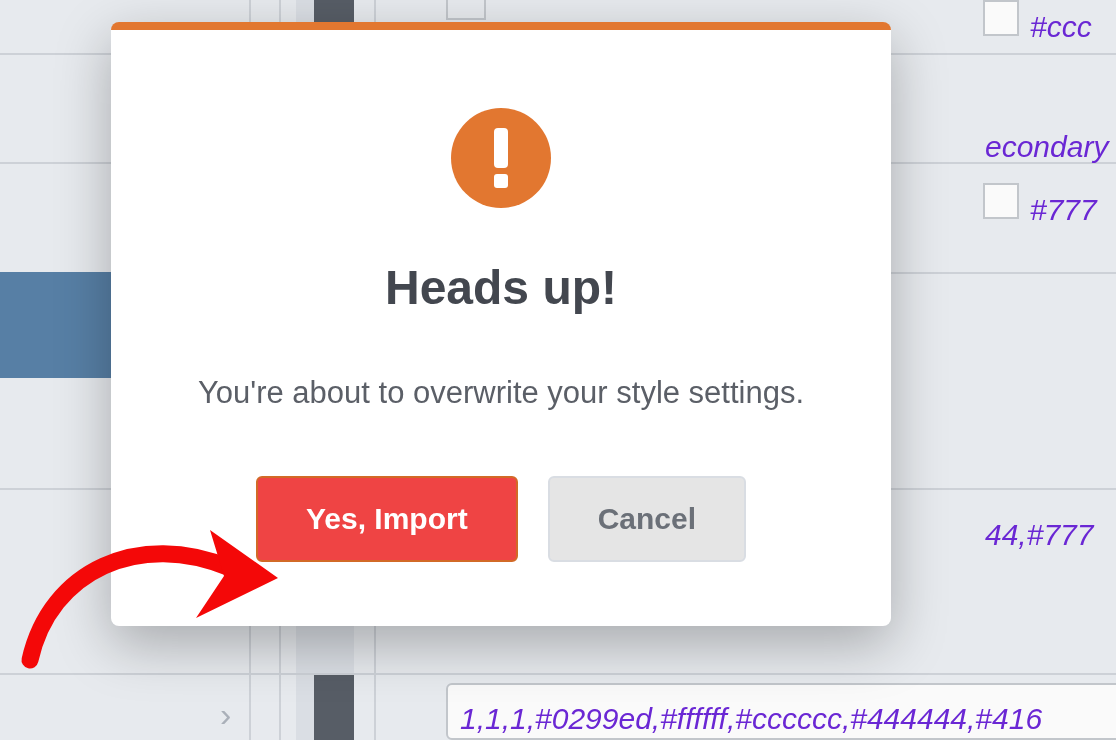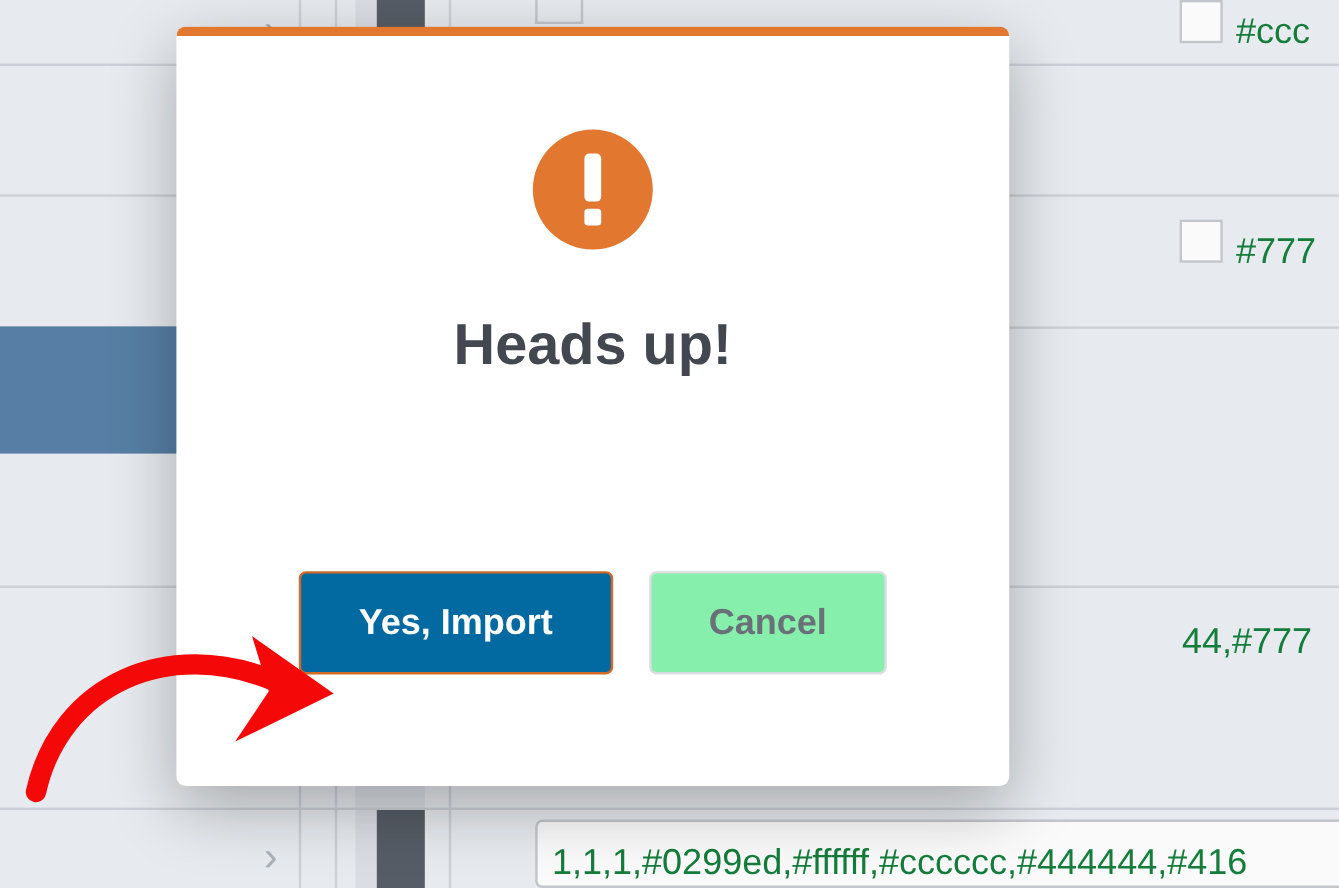--- a/index.html
+++ b/index.html
@@ -37,21 +37,21 @@
     .bg-track { position:absolute; top:0; left:296px; width:58px; height:100%; background:#dfe3e9; }
     .bg-bar-1 { position:absolute; top:0; left:314px; width:40px; height:53px; background:#595f69; }
     .bg-bar-2 { position:absolute; top:675px; left:314px; width:40px; height:65px; background:#595f69; }
 
     .bg-blue { position:absolute; top:272px; left:0; width:249px; height:106px; background:#5982a9; }
 
     .chev { position:absolute; color:#aeb4bd; font-size:34px; font-weight:300; }
     .chev.c1 { top:6px; left:220px; }
     .chev.c2 { top:695px; left:220px; }
 
-    .bg-text { position:absolute; color:#15803d; font-size:30px; white-space:nowrap; }
+    .bg-text { position:absolute; color:#6d28d9; font-size:30px; white-space:nowrap;font-style:italic; }
     .bg-ccc { top:10px;  left:1030px; }
     .bg-sec { top:130px; left:985px; }
     .bg-777 { top:193px; left:1030px;text-align:center; }
     .bg-44  { top:518px; left:985px; }
     .bg-long{ top:702px; left:460px; }
 
     .bg-swatch { position:absolute; width:36px; height:36px; border:2px solid #c6cad0; background:#fff; padding:4px; }
     .bg-swatch .inner { width:100%; height:100%; }
     .bg-swatch.s1 { top:0; left:983px; } .bg-swatch.s1 .inner{ background:#cccccc; }
     .bg-swatch.s2 { top:183px; left:983px; } .bg-swatch.s2 .inner{ background:#777777; }
@@ -63,28 +63,27 @@
       position:absolute;
       inset:0;
       background:rgba(0,0,0,0.02);
     }
 
     
     .modal {
       position: absolute;
       top: 22px;
       left: 111px;
-      width: 694px;
+      width: 780px;
       background: #ffffff;
       border-radius: 8px;
       border-top: 8px solid #e27730;
       box-shadow: 0 18px 55px rgba(0,0,0,0.28);
-      padding: 78px 60px 93px;
+      padding: 78px 60px 64px;
       text-align: center;
-      margin-left: 36px;
     }
 
     .modal-icon {
       width: 100px;
       height: 100px;
       border-radius: 50%;
       background: #e27730;
       margin: 0 auto 52px;
       display: flex;
       align-items: center;
@@ -114,26 +113,26 @@
     .btn {
       font-size: 30px;
       font-weight: 600;
       padding: 26px 48px;
       border-radius: 6px;
       cursor: pointer;
       border: 2px solid transparent;
       line-height: 1;
     }
     .btn-primary {
-      background: #0369a1;
+      background: #ef4444;
       color: #ffffff;
       border-color: #d26a27;
     }
     .btn-secondary {
-      background: #86efac;
+      background: #e5e5e5;
       color: #6b7078;
       border-color: #d9dde3;
     }
 
     
     .arrow-anno {
       position: absolute;
       top: 480px;
       left: 10px;
       width: 290px;
@@ -155,41 +154,42 @@
   <div class="bg-row r2"></div>
   <div class="bg-row r3"></div>
   <div class="bg-row r4"></div>
   <div class="bg-row r5"></div>
   <div class="bg-blue"></div>
   <span class="chev c1">›</span>
   <span class="chev c2">›</span>
   <span class="bg-box1"></span>
   <span class="bg-swatch s1"><span class="inner"></span></span>
   <span class="bg-text bg-ccc">#ccc</span>
+  <span class="bg-text bg-sec">econdary</span>
   <span class="bg-swatch s2"><span class="inner"></span></span>
   <span class="bg-text bg-777">#777</span>
   <span class="bg-text bg-44">44,#777</span>
   <div class="bg-fieldbox"></div>
   <span class="bg-text bg-long">1,1,1,#0299ed,#ffffff,#cccccc,#444444,#416</span>
 </div>
 
 <div class="backdrop"></div>
 
 <div class="modal">
   <div class="modal-icon">
     <svg width="22" height="64" viewBox="0 0 22 64">
       <rect x="4" y="2" width="14" height="40" rx="4" fill="#ffffff"></rect>
       <rect x="4" y="48" width="14" height="14" rx="3" fill="#ffffff"></rect>
     </svg>
   </div>
 
   <h2 class="modal-title">Heads up!</h2>
 
   <p class="modal-body">
-    <br>
+    <span>You're about to overwrite your style settings.</span><br>
   </p>
 
   <div class="modal-actions">
     <button class="btn btn-primary">Yes, Import</button>
     <button class="btn btn-secondary">Cancel</button>
   </div>
 </div>
 
 <svg class="arrow-anno" viewBox="0 0 290 200">
   <path d="M20 180 C 40 90, 130 50, 220 88" stroke="#f40808" stroke-width="17" fill="none" stroke-linecap="round"></path>

